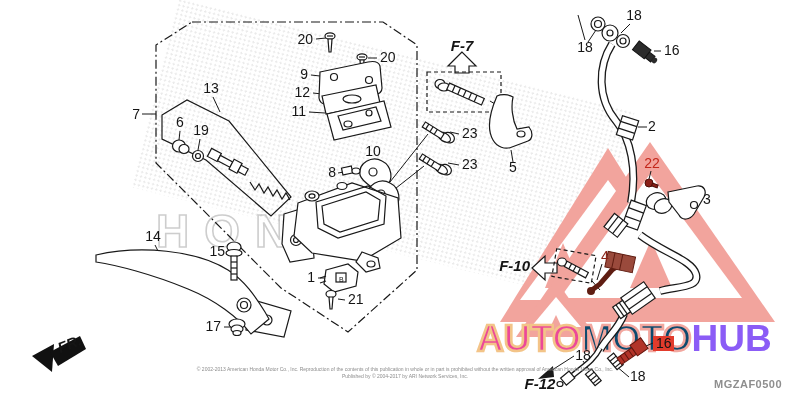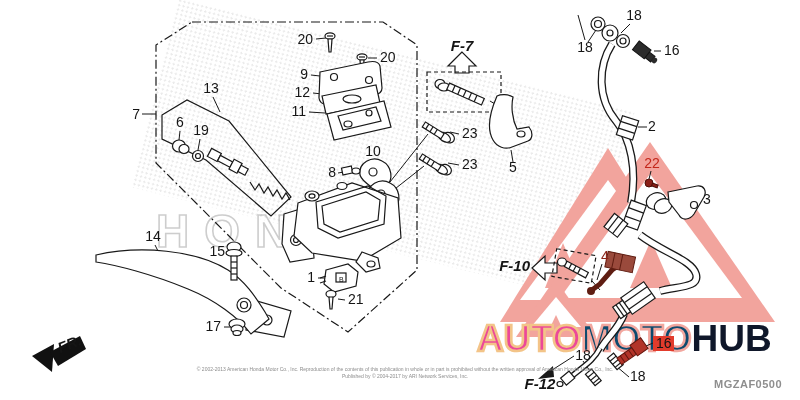--- a/index.html
+++ b/index.html
@@ -10,21 +10,21 @@
   #dotband{left:148px;top:52px;width:470px;height:195px;
     background:radial-gradient(rgba(110,110,110,.55) 1px, transparent 1.2px) 0 0/4.5px 4.5px;
     transform:rotate(14deg);opacity:.26;}
   
   #ghost{left:156px;top:204px;font-size:46px;font-weight:bold;letter-spacing:15px;
     color:transparent;-webkit-text-stroke:1.6px rgba(135,135,135,.42);}
   
   #brand{left:477px;top:318px;font-size:37px;font-weight:900;letter-spacing:0px;white-space:nowrap;}
   .wm-auto{color:#ec4899;-webkit-text-stroke:2.6px #f3c488;}
   .wm-moto{color:#0c4a6e;-webkit-text-stroke:2.6px #f2a79f;}
-  .wm-hub{color:#0f172a;}
+  .wm-hub{color:#8b5cf6;}
   
   #fineprint{left:190px;top:366px;width:430px;font-size:5px;line-height:7px;color:#8d8d8d;text-align:center;}
   #diagcode{left:714px;top:378px;font-size:11px;font-weight:bold;color:#8e8e8e;letter-spacing:.5px;}
   svg{position:absolute;left:0;top:0;}
   svg text{font-family:"Liberation Sans",sans-serif;font-size:14px;fill:#151515;}
   text.ref{font-style:italic;font-weight:bold;font-size:15px;}
   text.red{fill:#c3271b;}
   text.dred{fill:#8a2418;}
   text.tiny{font-size:7px;}
   .ln{stroke:#191919;fill:none;stroke-width:1.2;}

